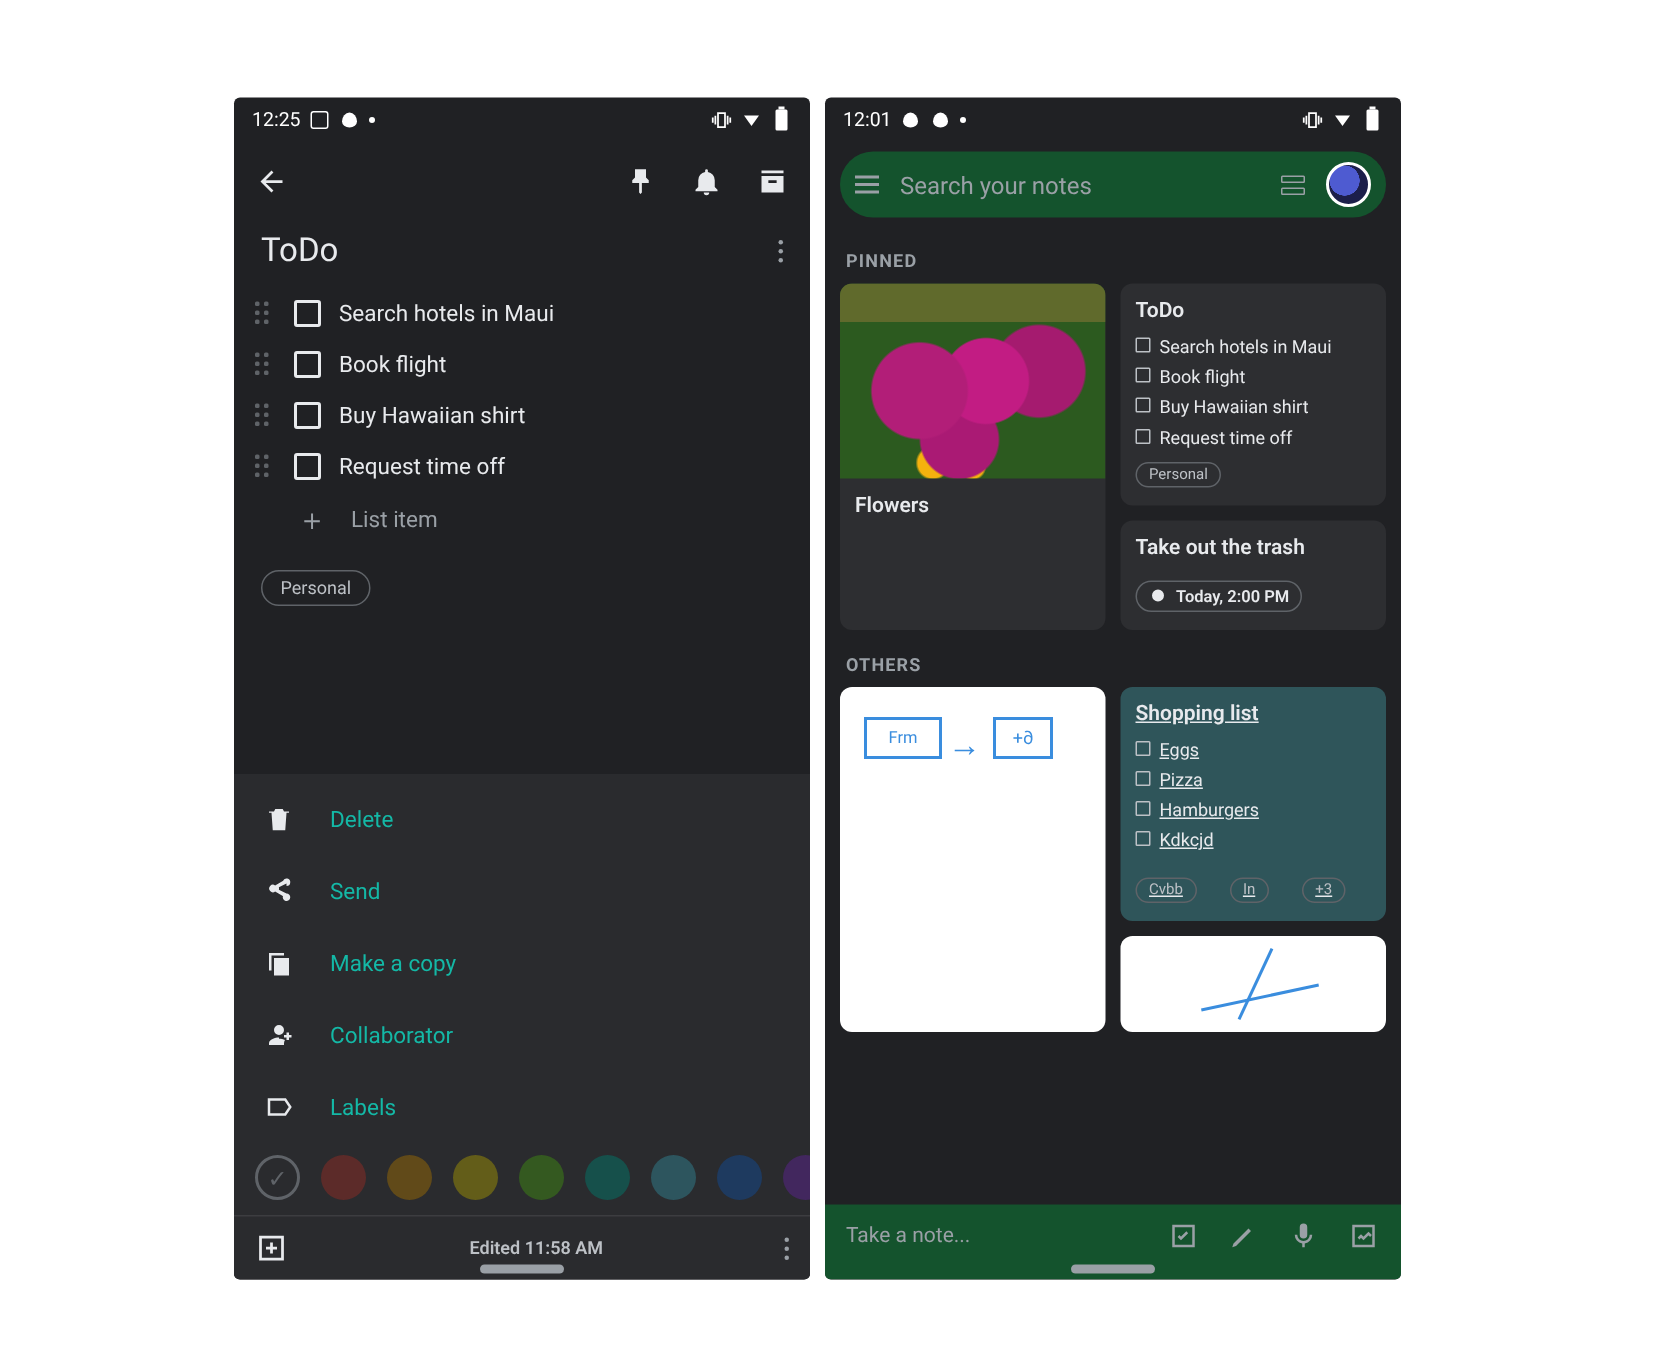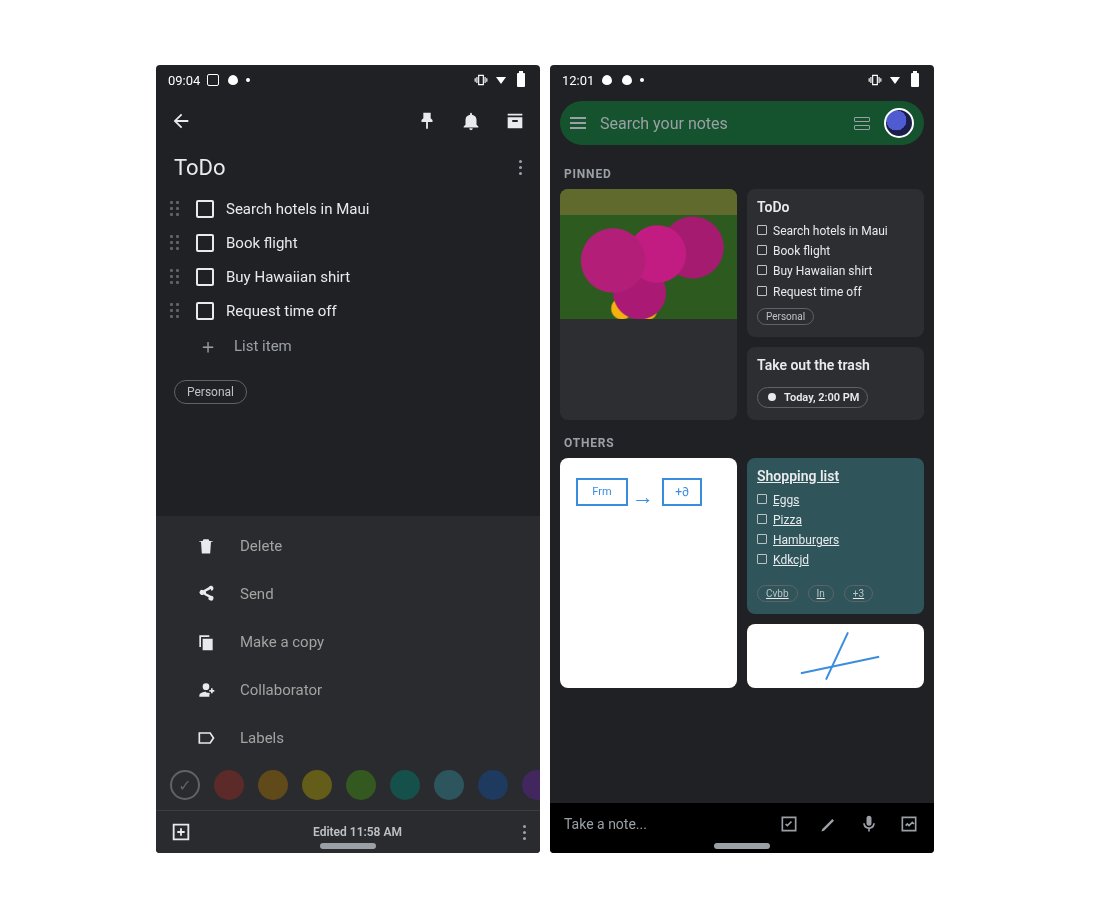--- a/index.html
+++ b/index.html
@@ -36,21 +36,21 @@
   .drag { width: 14px; height: 16px; display: inline-grid; grid-template-columns: repeat(2, 3px); grid-auto-rows: 3px; gap: 3px; }
   .drag span { background: #5f6368; border-radius: 1px; }
   .chk { width: 18px; height: 18px; border: 2px solid #e8eaed; border-radius: 2px; }
   .add-row { display: flex; align-items: center; gap: 16px; padding: 8px 0 8px 28px; color: #9aa0a6; font-size: 15px; }
   .plus { font-size: 20px; line-height: 1; color: #9aa0a6; }
 
   .chip { display: inline-block; border: 1px solid #5f6368; color: #bdc1c6; font-size: 12px; padding: 4px 12px; border-radius: 14px; margin: 10px 0 0 18px; }
 
   
   .sheet { position: absolute; left: 0; right: 0; bottom: 0; background: #2a2b2e; padding-top: 6px; }
-  .menu-row { display: flex; align-items: center; gap: 24px; padding: 14px 4px; font-size: 15px; color: #a3a3a3; margin-left: 36px; }
+  .menu-row { display: flex; align-items: center; gap: 24px; padding: 14px 20px; font-size: 15px; color: #14b8a6; }
   .menu-row .iconbtn { width: 20px; height: 20px; }
   .colors { display: flex; align-items: center; gap: 14px; padding: 8px 14px 10px 14px; overflow: hidden; }
   .swatch { width: 30px; height: 30px; border-radius: 50%; flex-shrink: 0; }
   .swatch.sel { border: 2px solid #5f6368; position: relative; background: transparent; }
   .swatch.sel::after { content: "✓"; position: absolute; inset: 0; display: flex; align-items: center; justify-content: center; color: #5f6368; font-size: 16px; }
 
   .bottombar { display: flex; align-items: center; justify-content: space-between; padding: 10px 14px; font-size: 12px; color: #bdc1c6; background: #2a2b2e; border-top: 1px solid #3c3d40; }
   .bottombar .center { flex: 1; text-align: center; font-weight: 600; }
 
   .navpill { position: absolute; bottom: 4px; left: 50%; transform: translateX(-50%); width: 56px; height: 6px; border-radius: 3px; background: #9aa0a6; }
@@ -83,41 +83,41 @@
           #2c5a1f; }
   .card.teal { background: #2f555a; text-decoration: underline; }
   .card.white { background: #ffffff; color: #333; }
   .sketch1 { height: 158px; position: relative; }
   .sketch1 .box1 { position: absolute; top: 20px; left: 16px; width: 52px; height: 28px; border: 2px solid #3a8dde; color: #3a8dde; font-size: 11px; display: flex; align-items: center; justify-content: center; }
   .sketch1 .arrow { position: absolute; top: 26px; left: 72px; color: #3a8dde; font-size: 22px; }
   .sketch1 .box2 { position: absolute; top: 20px; left: 102px; width: 40px; height: 28px; border: 2px solid #3a8dde; color: #3a8dde; font-size: 12px; display: flex; align-items: center; justify-content: center; }
   .sketch2 { height: 64px; position: relative; }
   .sketch2::before { content: ""; position: absolute; left: 50%; top: 6px; width: 2px; height: 52px; background: #3a8dde; transform: rotate(25deg); }
   .sketch2::after { content: ""; position: absolute; left: 30%; top: 40px; width: 80px; height: 2px; background: #3a8dde; transform: rotate(-12deg); }
-  .minichips { display: flex; gap: 10px; flex-wrap: wrap; margin-top: 8px; }
+  .minichips { display: flex; gap: 22px; flex-wrap: wrap; margin-top: 8px; }
 
   .reminder-chip { display: inline-flex; align-items: center; gap: 6px; border: 1px solid #5f6368; border-radius: 12px; padding: 3px 8px; font-size: 11px; font-weight: 600; color: #e8eaed; margin-top: 8px; }
   .reminder-chip svg { width: 12px; height: 12px; fill: #e8eaed; }
 
   
-  .bbar2 { position: absolute; left: 0; right: 0; bottom: 0; display: flex; align-items: center; padding: 10px 14px 18px 14px; gap: 18px; background: #000000; }
+  .bbar2 { position: absolute; left: 0; right: 0; bottom: 0; display: flex; align-items: center; padding: 10px 14px 18px 14px; gap: 18px; background: #14532d; }
   .take-note { flex: 1; color: #9aa0a6; font-size: 14px; }
   .bbar2 .iconbtn { color: #9aa0a6; }
   .bbar2 .iconbtn svg { width: 20px; height: 20px; }
 </style>
 </head>
 <body>
 
 <div class="stage">
 
   <div class="phone phone-left">
 
     <div class="statusbar">
       <div class="left">
-        <span>09:04</span>
+        <span>12:25</span>
         <span class="ico">
             <span class="sq"></span>
           </span>
         <span class="ico">
             <span class="bulb"></span>
           </span>
         <span class="dot"></span>
       </div>
       <div class="right">
         <span class="ico">
@@ -338,20 +338,23 @@
           <span></span>
         </span>
       <span class="avatar"></span>
     </div>
 
     <div class="section-label">PINNED</div>
 
     <div class="grid">
       <div class="card" style="grid-row: span 2;">
         <div class="img"></div>
+        <div class="body">
+            <div class="title">Flowers</div>
+          </div>
       </div>
 
       <div class="card">
         <div class="body">
           <div class="title">ToDo</div>
           <div class="mini-row">
               <span class="minichk"></span>
               <span>Search hotels in Maui</span>
             </div>
           <div class="mini-row">

